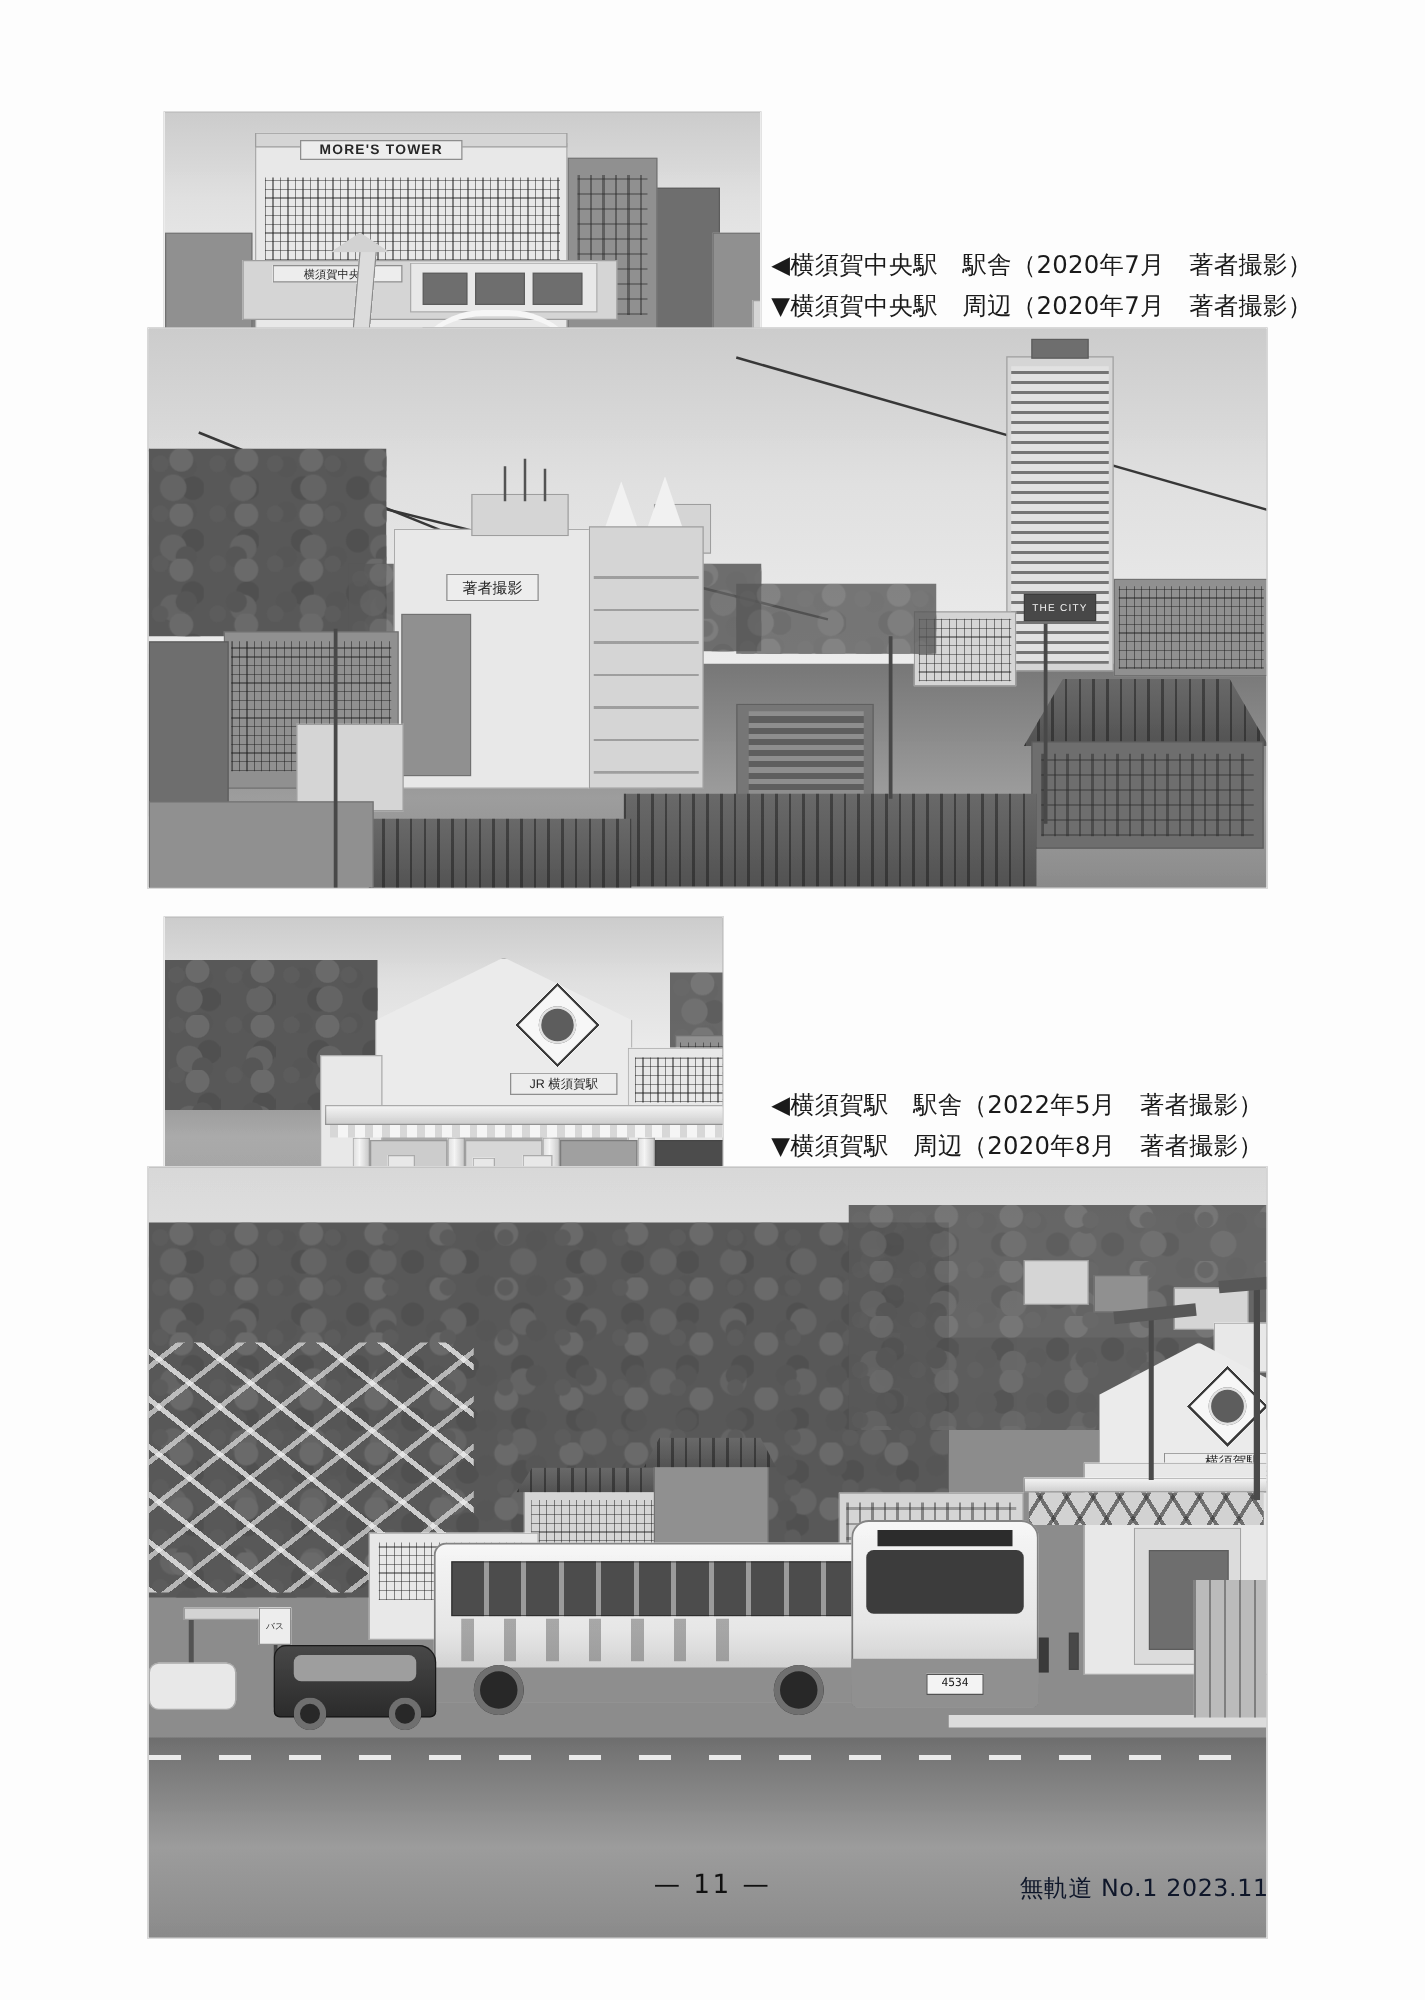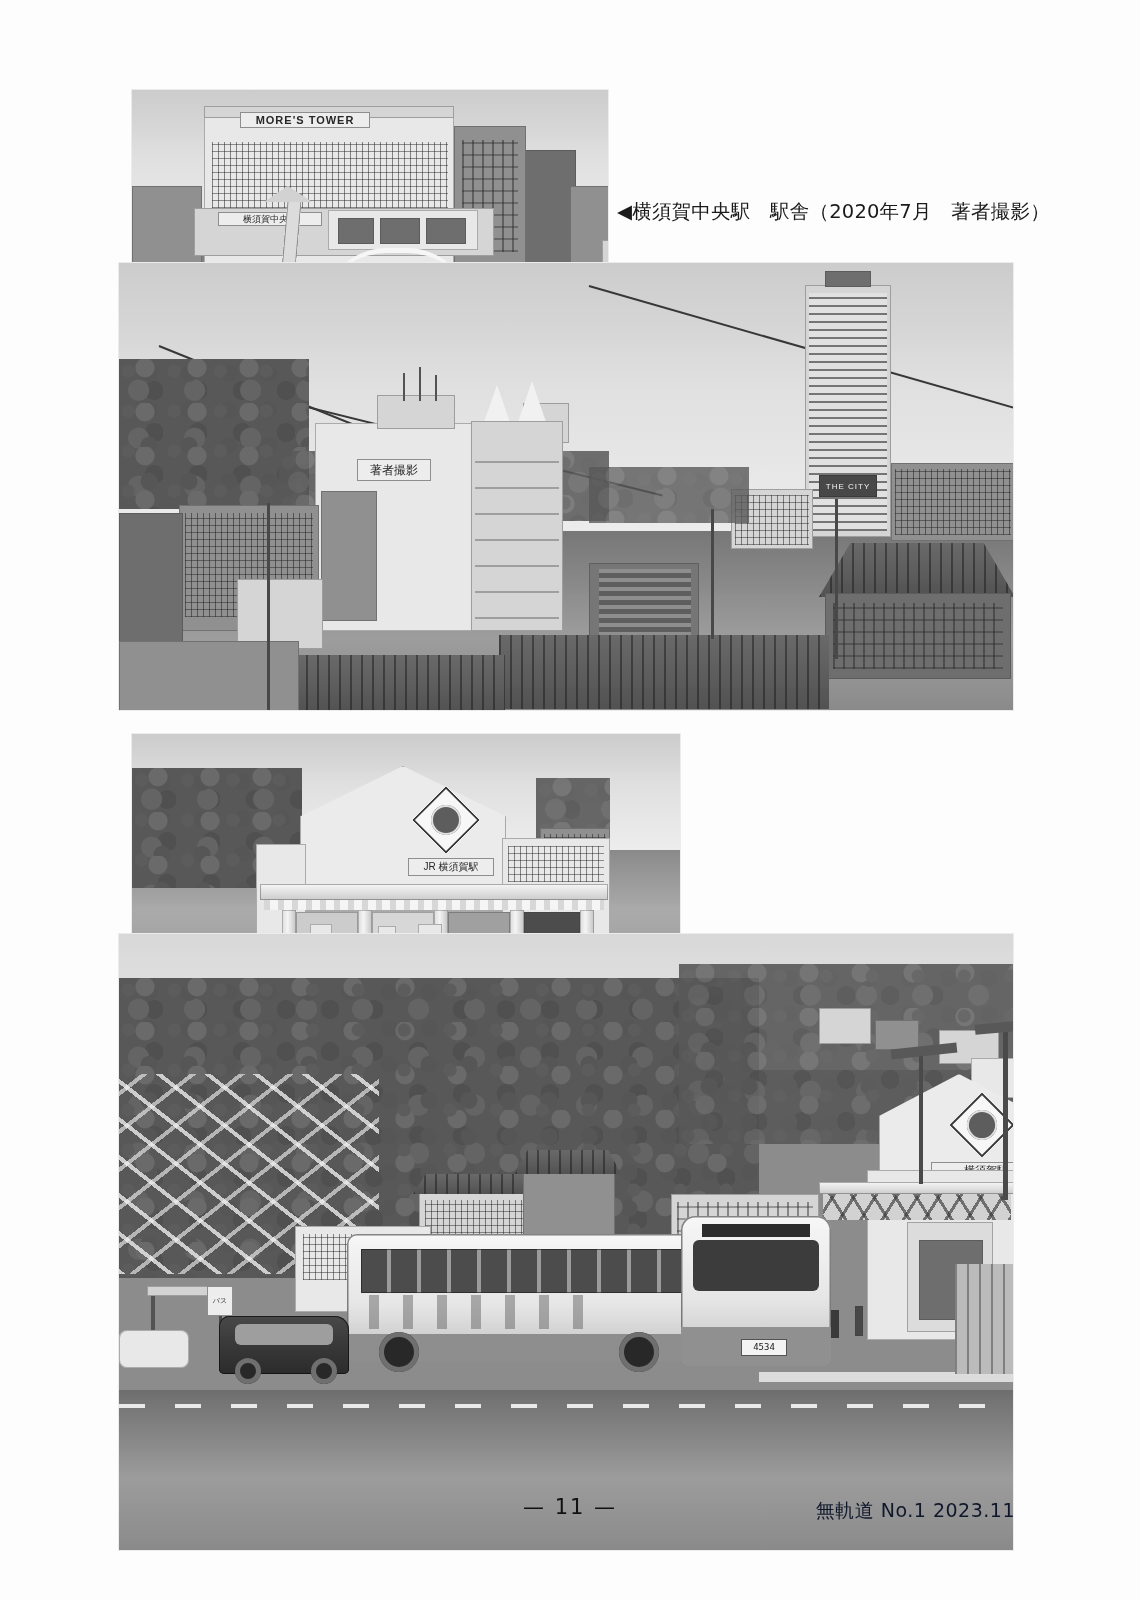--- a/index.html
+++ b/index.html
@@ -284,20 +284,21 @@
     <div class="blk dark" style="left:168px; top:210px; width:6px; height:20px; background:#3f3f3f;"></div>
     <div class="blk dark" style="left:254px; top:210px; width:6px; height:20px; background:#474747;"></div>
     <div class="blk dark" style="left:262px; top:212px; width:6px; height:18px; background:#545454;"></div>
 
     <div style="position:absolute; left:256px; top:196px; width:60px; height:2px; background:#e9e9e9; transform:rotate(20deg);"></div>
     <div style="position:absolute; left:256px; top:196px; width:60px; height:2px; background:#e9e9e9; transform:rotate(-20deg);"></div>
   </div>
 
   <div class="caption" style="left:617px; top:195px;">
     <div>◀横須賀中央駅　駅舎（2020年7月　著者撮影）</div>
+    <div>▼横須賀中央駅　周辺（2020年7月　著者撮影）</div>
   </div>
 
   <div class="photo" style="left:118px; top:262px; width:896px; height:449px;">
     <div class="sky" style="height:62%;"></div>
     <div class="ground" style="height:40%;"></div>
 
     <div class="wire" style="left:0px; top:96px; width:560px; transform:rotate(14deg);"></div>
     <div class="wire" style="left:470px; top:22px; width:470px; transform:rotate(16deg);"></div>
     <div class="wire" style="left:40px; top:82px; width:420px; transform:rotate(22deg);"></div>
 
@@ -352,21 +353,21 @@
 
     <div class="roof-tile" style="left:380px; top:372px; width:330px; height:74px;"></div>
     <div class="roof-tile" style="left:176px; top:392px; width:210px; height:58px;"></div>
     <div class="blk mid" style="left:0px; top:378px; width:180px; height:72px;"></div>
 
     <div style="position:absolute; left:148px; top:240px; width:3px; height:210px; background:#4a4a4a;"></div>
     <div style="position:absolute; left:716px; top:236px; width:3px; height:160px; background:#4a4a4a;"></div>
     <div style="position:absolute; left:592px; top:246px; width:3px; height:130px; background:#4a4a4a;"></div>
   </div>
 
-  <div class="photo" style="left:131px; top:733px; width:550px; height:266px;">
+  <div class="photo" style="left:131px; top:733px; width:448px; height:266px;">
     <div class="sky" style="height:44%;"></div>
     <div class="ground" style="height:56%; background:linear-gradient(180deg,#8a8a8a,#a8a8a8 40%,#9b9b9b);"></div>
 
     <div class="tree" style="left:0px; top:34px; width:170px; height:120px;"></div>
     <div class="tree" style="left:404px; top:44px; width:74px; height:92px; opacity:.9;"></div>
     <div class="blk mid" style="left:408px; top:94px; width:70px; height:58px;"></div>
     <div class="win-grid fine" style="left:412px; top:100px; width:62px; height:46px;"></div>
 
     <div class="gable" style="left:168px; top:32px; width:206px; height:120px;"></div>
     <div class="emblem" style="left:290px; top:62px; width:48px; height:48px;">
@@ -399,20 +400,24 @@
     <div class="blk vlight" style="left:286px; top:190px; width:24px; height:32px;"></div>
 
     <div class="blk dark" style="left:204px; top:212px; width:7px; height:24px; background:#3a3a3a;"></div>
     <div class="blk dark" style="left:318px; top:206px; width:8px; height:30px; background:#e4e4e4;"></div>
     <div class="blk dark" style="left:372px; top:206px; width:12px; height:28px; background:#d9d9d9;"></div>
 
     <div class="blk" style="left:0px; top:244px; width:478px; height:22px; background:#9a9a9a;"></div>
     <div class="blk" style="left:0px; top:232px; width:124px; height:34px; background:#8e8e8e;"></div>
   </div>
 
+  <div class="caption" style="left:617px; top:867px;">
+    <div>◀横須賀駅　駅舎（2022年5月　著者撮影）</div>
+    <div>▼横須賀駅　周辺（2020年8月　著者撮影）</div>
+  </div>
 
   <div class="photo" style="left:118px; top:933px; width:896px; height:618px;">
     <div class="sky" style="height:22%; background:linear-gradient(180deg,#d5d5d5,#e2e2e2);"></div>
     <div class="ground" style="height:26%; background:linear-gradient(180deg,#6f6f6f,#9b9b9b 55%,#8a8a8a);"></div>
 
     <div class="tree" style="left:0px; top:44px; width:640px; height:300px;"></div>
     <div class="tree" style="left:560px; top:30px; width:340px; height:180px; opacity:.9;"></div>
 
     <div class="blk light" style="left:700px; top:74px; width:52px; height:36px;"></div>
     <div class="blk mid" style="left:756px; top:86px; width:44px; height:30px;"></div>

